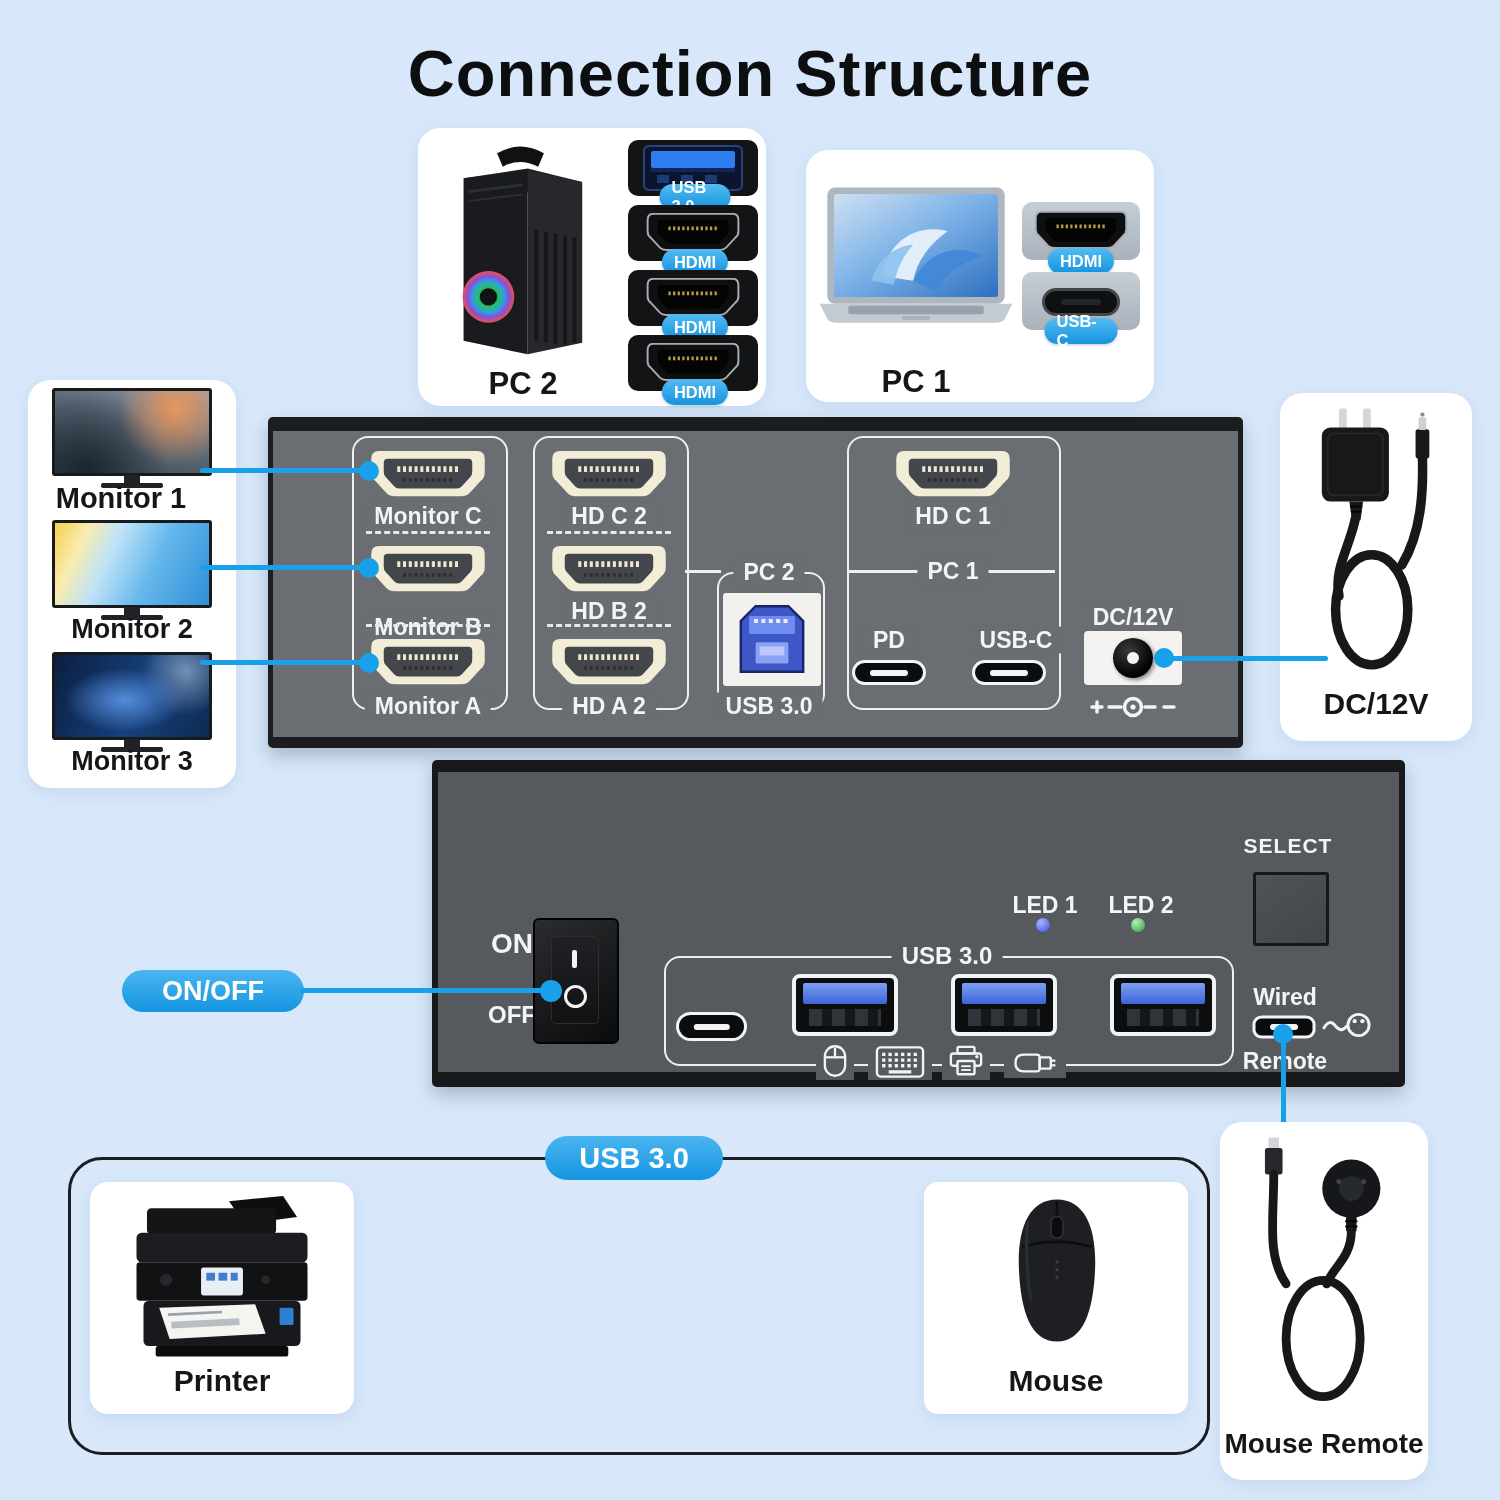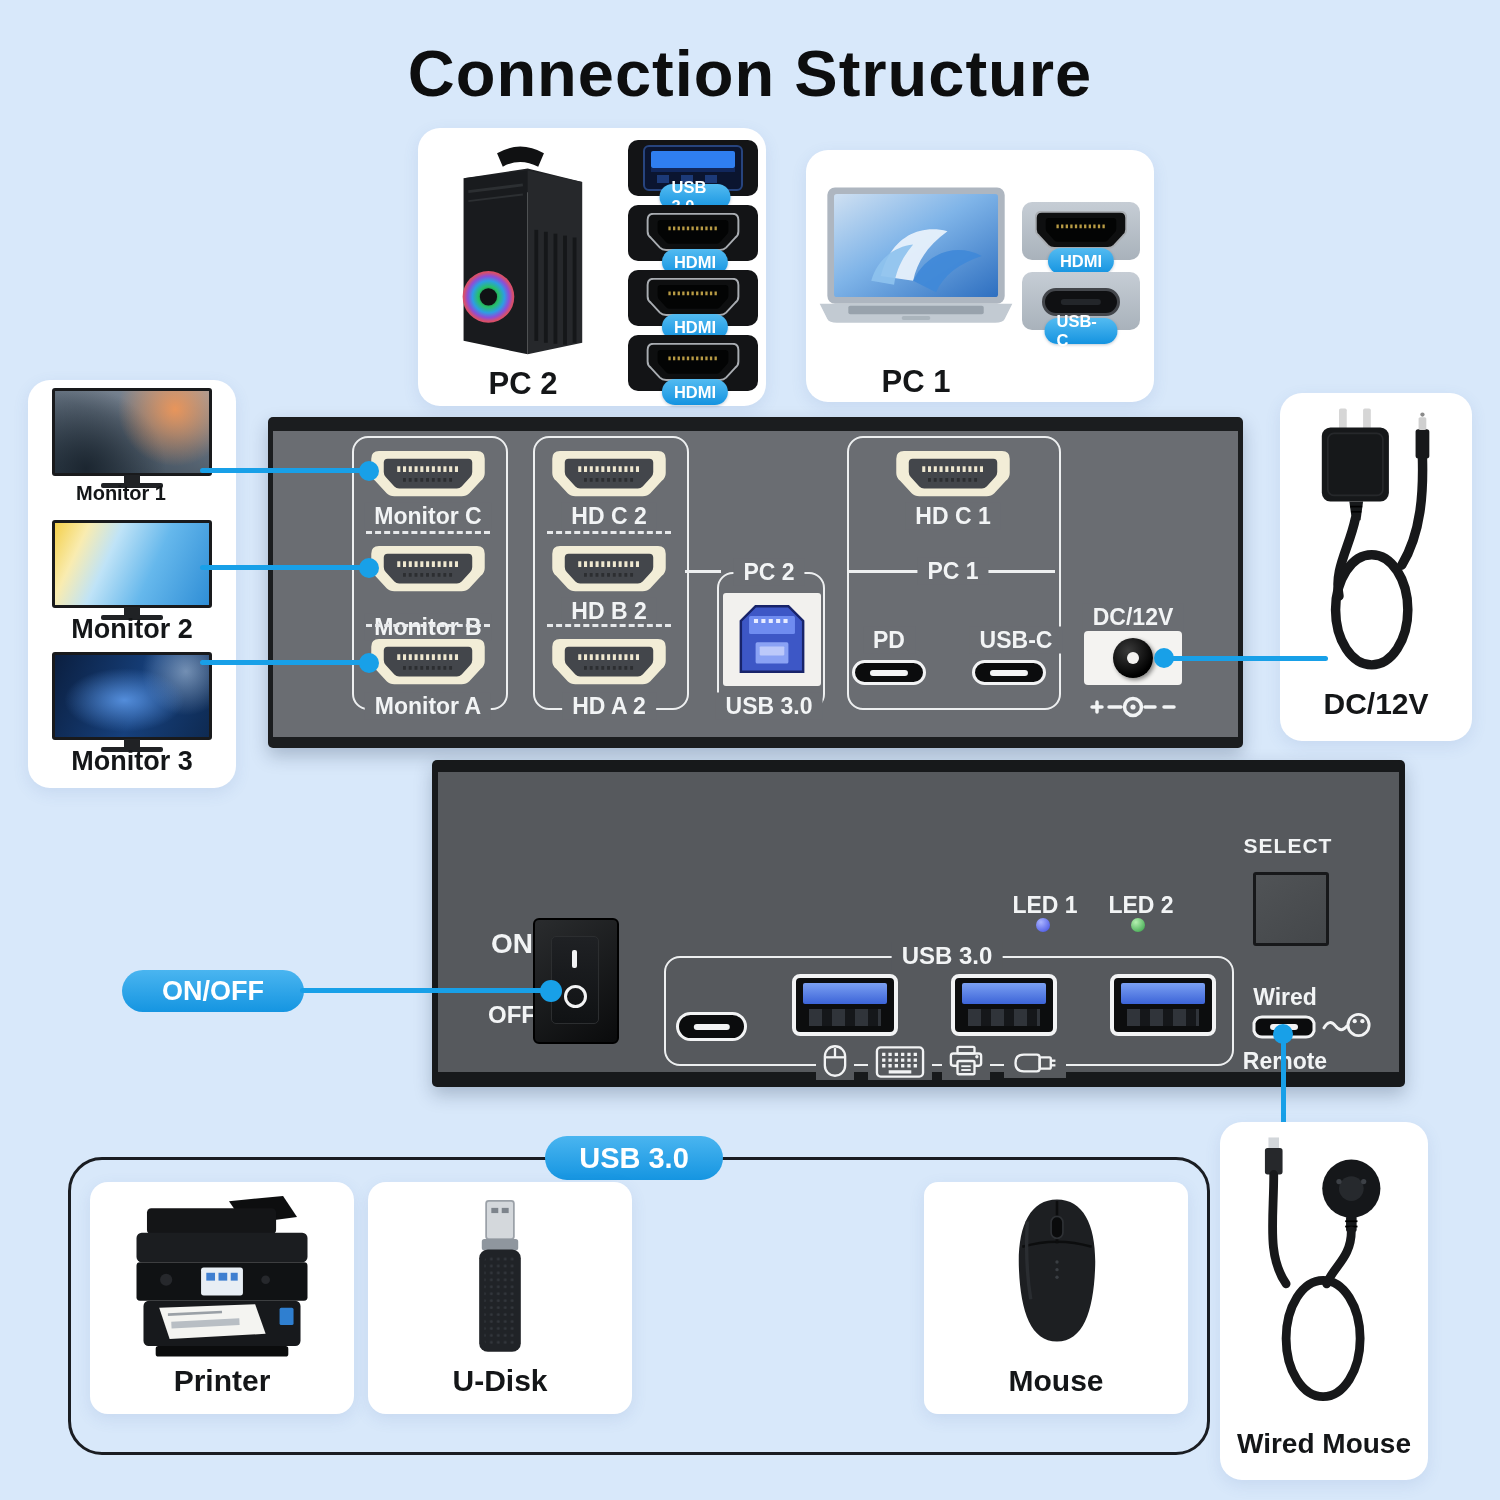--- a/index.html
+++ b/index.html
@@ -169,21 +169,21 @@
     </div>
     <div class="tpill" style="left:275px;top:168px;">USB-C</div>
   </div>
 
   <div class="card" style="left:28px;top:380px;width:208px;height:408px;">
     <div class="mon" style="top:8px;">
       <div class="scr" style="background:radial-gradient(circle at 78% 22%,rgba(238,150,88,.95),rgba(238,150,88,0) 42%),radial-gradient(circle at 20% 95%,rgba(24,34,44,.9),rgba(24,34,44,0) 55%),linear-gradient(200deg,#949eab 0%,#5d6a78 45%,#33424f 100%);"></div>
       <div class="stand"></div>
         <div class="base"></div>
     </div>
-    <div class="dev-lbl" style="left:0;top:102px;width:186px;font-size:20px;">Monitor 1</div>
+    <div class="dev-lbl" style="left:0;top:102px;width:186px;font-size:29px;">Monitor 1</div>
 
     <div class="mon" style="top:140px;">
       <div class="scr" style="background:linear-gradient(115deg,#f4d04b 0%,#f9ecb0 18%,#bfe3f7 36%,#66b8ec 62%,#2f8ed6 100%);"></div>
       <div class="stand"></div>
         <div class="base"></div>
     </div>
     <div class="dev-lbl" style="left:0;top:234px;width:208px;font-size:27px;">Monitor 2</div>
 
     <div class="mon" style="top:272px;">
       <div class="scr" style="background:radial-gradient(ellipse at 45% 55%,rgba(90,150,230,.9),rgba(90,150,230,0) 50%),radial-gradient(circle at 85% 20%,rgba(210,230,250,.5),rgba(210,230,250,0) 30%),linear-gradient(115deg,#0b1f40 0%,#16407c 55%,#0e2a52 100%);"></div>
@@ -413,36 +413,20 @@
       <rect x="30" y="120" width="180" height="52" rx="6" fill="#17191c"></rect>
       <polygon points="48,128 158,124 170,158 60,164" fill="#f4f4f1"></polygon>
       <line x1="58" y1="136" x2="120" y2="133" stroke="#9aa0a6" stroke-width="3"></line>
       <line x1="62" y1="148" x2="140" y2="144" stroke="#b8bec4" stroke-width="8"></line>
       <rect x="186" y="128" width="16" height="20" rx="2" fill="#2f7fd0"></rect>
       <rect x="44" y="172" width="152" height="12" rx="3" fill="#0b0c0d"></rect>
     </svg>
     <div class="dev-lbl" style="left:0;top:182px;width:264px;font-size:30px;">Printer</div>
   </div>
 
-  <div class="card" style="left:368px;top:1182px;width:264px;height:232px;border-radius:18px;">
-    <svg class="abs" style="left:92px;top:12px;" width="80" height="170" viewBox="0 0 90 196">
-      <defs>
-          <pattern id="dots" width="8" height="8" patternUnits="userSpaceOnUse">
-            <circle cx="3" cy="3" r="1.6" fill="#33373d"></circle>
-          </pattern>
-        </defs>
-      <rect x="29" y="8" width="32" height="44" rx="3" fill="#d4d8dc" stroke="#9ba1a8" stroke-width="2"></rect>
-      <rect x="35" y="16" width="8" height="6" fill="#7d848c"></rect>
-        <rect x="47" y="16" width="8" height="6" fill="#7d848c"></rect>
-      <rect x="24" y="52" width="42" height="13" rx="3" fill="#8f969e"></rect>
-      <rect x="21" y="64" width="48" height="118" rx="10" fill="#202327"></rect>
-      <rect x="27" y="72" width="36" height="102" rx="6" fill="url(#dots)"></rect>
-    </svg>
-    <div class="dev-lbl" style="left:0;top:182px;width:264px;font-size:30px;">U-Disk</div>
-  </div>
 
 
   <div class="card" style="left:924px;top:1182px;width:264px;height:232px;border-radius:14px;">
     <svg class="abs" style="left:78px;top:14px;" width="110" height="149" viewBox="0 0 130 176">
       <path d="M65,4 C98,4 112,38 110,86 C108,136 96,172 65,172 C34,172 22,136 20,86 C18,38 32,4 65,4 Z" fill="#1d1f22"></path>
       <path d="M24,60 Q65,48 106,60" stroke="#0c0d0e" stroke-width="3" fill="none"></path>
       <line x1="65" y1="6" x2="65" y2="56" stroke="#0c0d0e" stroke-width="3"></line>
       <rect x="58" y="24" width="14" height="26" rx="7" fill="#0a0b0c" stroke="#2e3135" stroke-width="2"></rect>
       <circle cx="65" cy="78" r="2" fill="#3a3e43"></circle>
         <circle cx="65" cy="87" r="2" fill="#3a3e43"></circle>
@@ -460,16 +444,16 @@
       <circle cx="124" cy="64" r="33" fill="#15171a"></circle>
       <circle cx="124" cy="64" r="14" fill="#26292d"></circle>
       <circle cx="110" cy="56" r="3" fill="#3c4046"></circle>
         <circle cx="138" cy="56" r="3" fill="#3c4046"></circle>
       <rect x="118" y="95" width="12" height="18" rx="2" fill="#15171a"></rect>
       <line x1="117" y1="101" x2="131" y2="101" stroke="#000" stroke-width="2"></line>
       <line x1="117" y1="107" x2="131" y2="107" stroke="#000" stroke-width="2"></line>
       <path d="M124,112 C124,142 104,152 96,172" stroke="#17181a" stroke-width="10" fill="none" stroke-linecap="round"></path>
       <ellipse cx="92" cy="234" rx="42" ry="66" stroke="#17181a" stroke-width="10" fill="none"></ellipse>
     </svg>
-    <div class="dev-lbl" style="left:0;top:306px;width:208px;font-size:28px;">Wired Mouse</div>
+    <div class="dev-lbl" style="left:0;top:306px;width:208px;font-size:28px;">Mouse Remote</div>
   </div>
 
 </div>
 
 </body></html>

